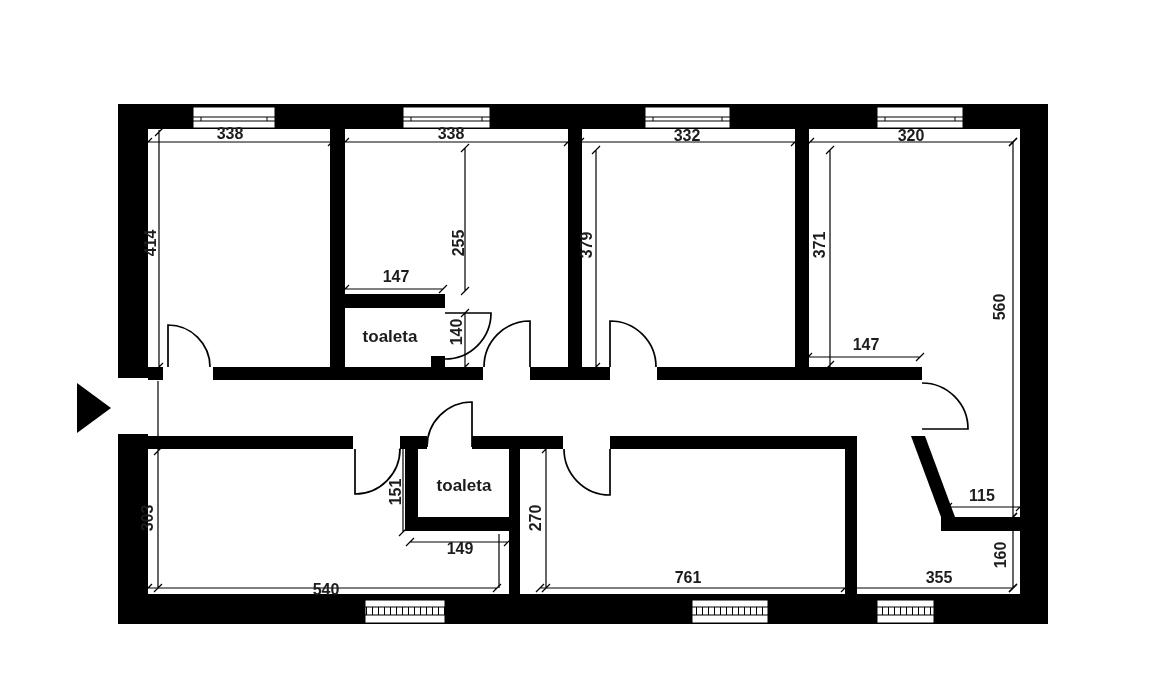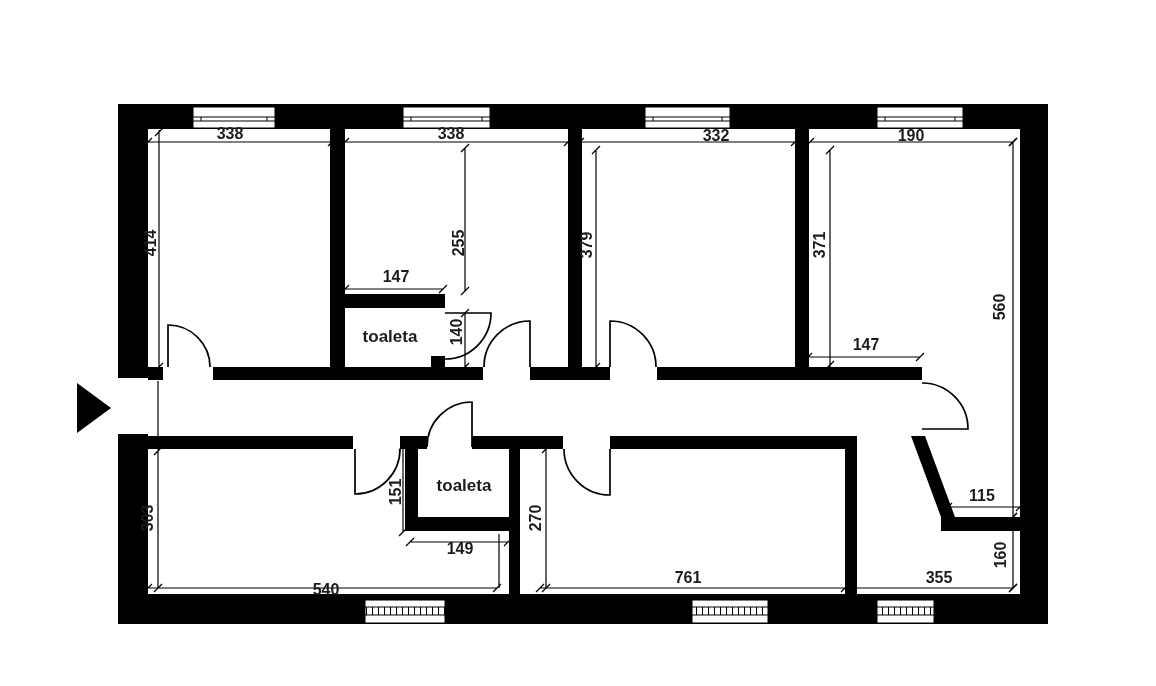--- a/index.html
+++ b/index.html
@@ -142,22 +142,22 @@
     <path d="M850,562 H1013 M846,566 L854,558 M1009,566 L1017,558"></path>
     <path d="M948,481 H1020 M944,485 L952,477 M1016,485 L1024,477"></path>
     <path d="M1013,491 V562 M1009,495 L1017,487 M1009,566 L1017,558"></path>
   </g>
 
   <polygon points="77,357 77,407 111,382" fill="#000000"></polygon>
 </svg>
 
 <div class="lbl" style="left:230px;top:108px">338</div>
 <div class="lbl" style="left:451px;top:108px">338</div>
-<div class="lbl" style="left:716px;top:110px">332</div>
-<div class="lbl" style="left:911px;top:110px">190</div>
+<div class="lbl" style="left:687px;top:110px">332</div>
+<div class="lbl" style="left:911px;top:110px">320</div>
 
 <div class="lbl v" style="left:151px;top:217px">414</div>
 <div class="lbl v" style="left:459px;top:217px">255</div>
 <div class="lbl v" style="left:587px;top:219px">379</div>
 <div class="lbl v" style="left:820px;top:219px">371</div>
 <div class="lbl v" style="left:1000px;top:281px">560</div>
 
 <div class="lbl" style="left:396px;top:251px">147</div>
 <div class="lbl v" style="left:457px;top:306px">140</div>
 <div class="lbl" style="left:866px;top:319px">147</div>

